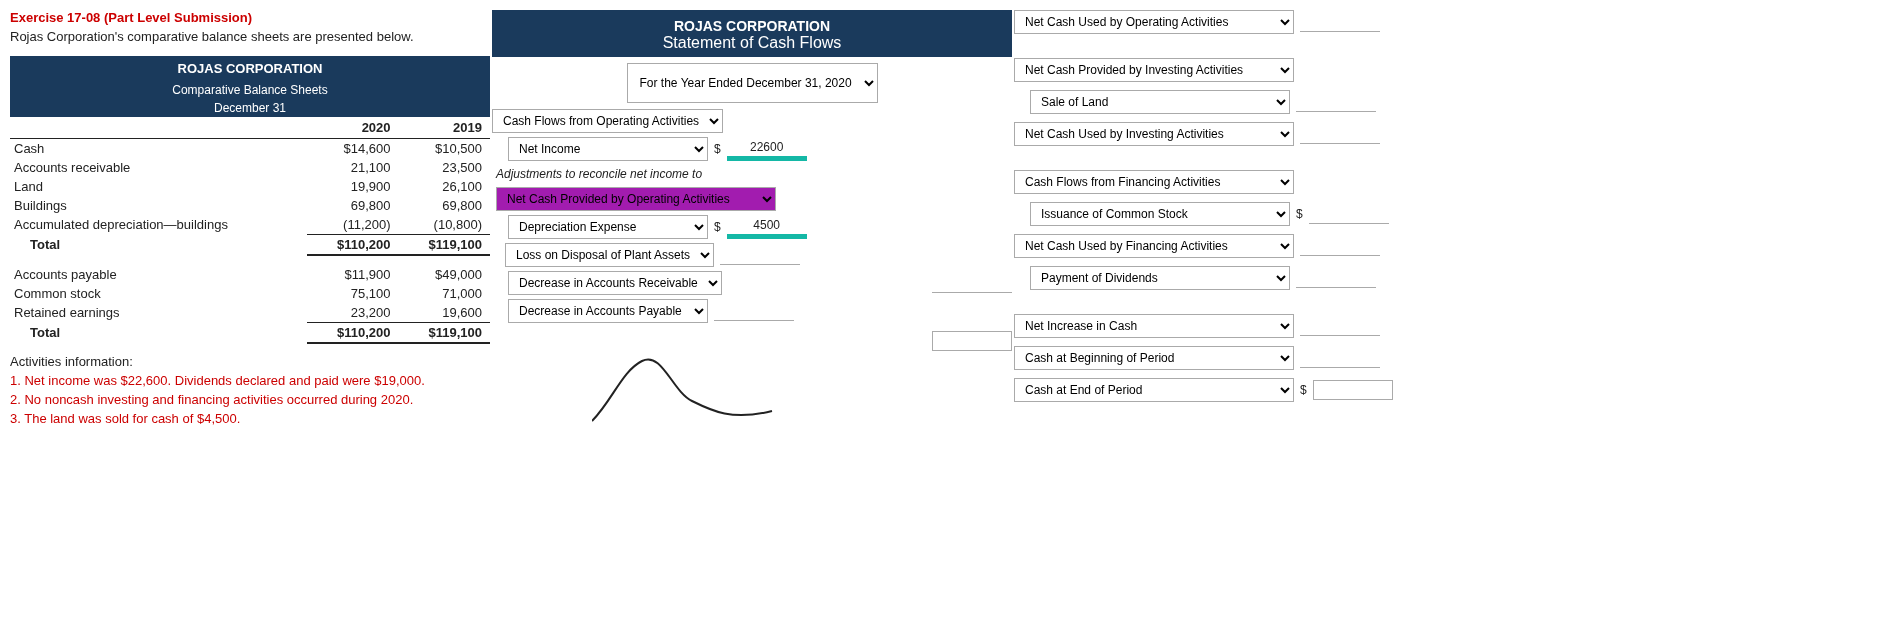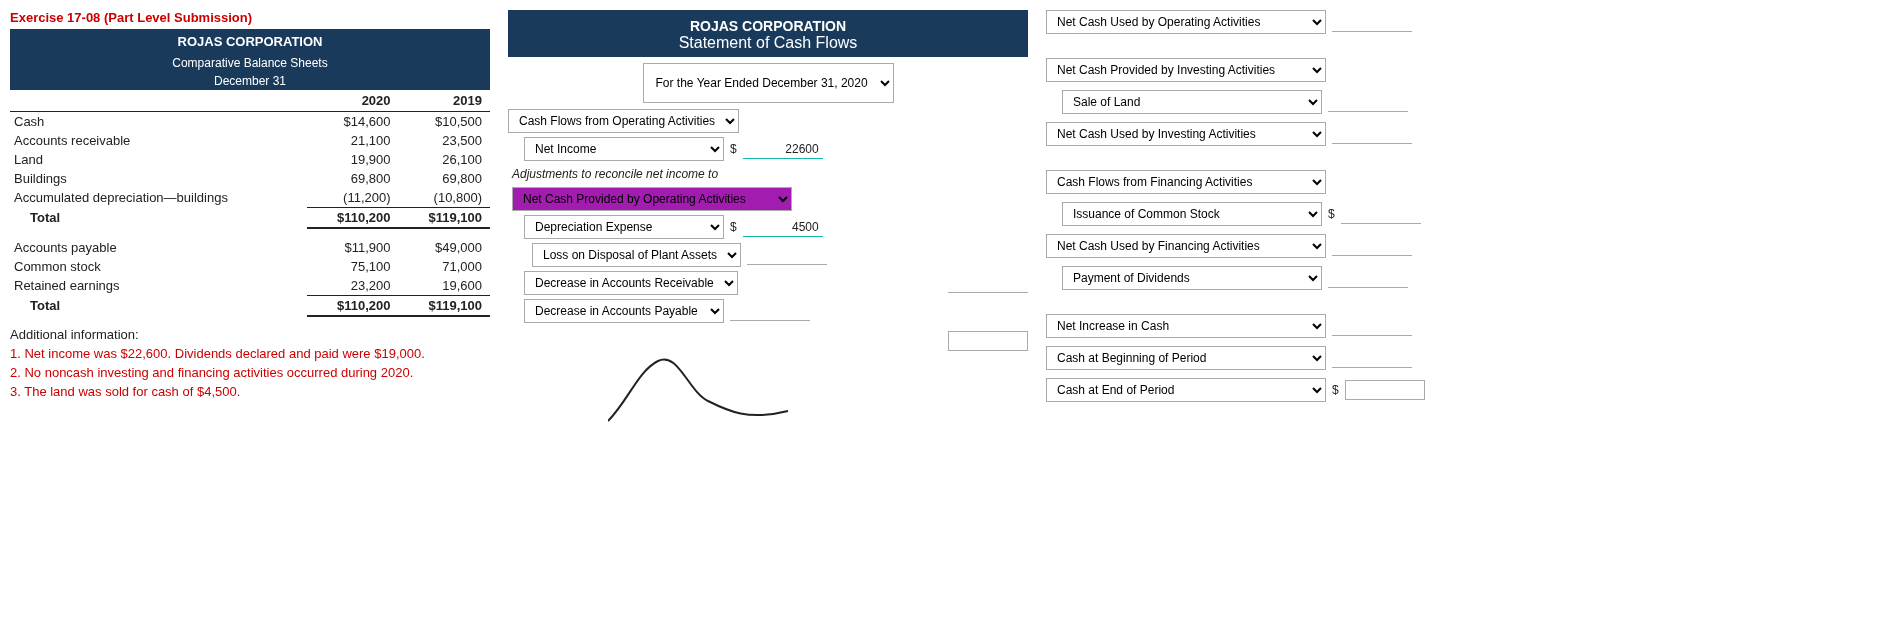--- a/index.html
+++ b/index.html
@@ -1,17 +1,17 @@
 <!DOCTYPE html>
 <html><head>
   <meta charset="utf-8">
   <style>
     * { box-sizing: border-box; margin: 0; padding: 0; }
     body { font-family: Arial, sans-serif; font-size: 13px; background: #fff; color: #222; }
-    .page { display: flex; flex-direction: row; width: 1886px; min-height: 635px; padding: 10px; gap: 18px; border-radius: 28px; }
+    .page { display: flex; flex-direction: row; width: 1886px; min-height: 635px; padding: 10px; gap: 2px; border-radius: 28px; }
     
     
     .left-panel { width: 480px; flex-shrink: 0; }
     .exercise-title { color: #cc0000; font-weight: bold; margin-bottom: 4px; }
     .exercise-desc { margin-bottom: 12px; font-size: 13px; }
     
     .balance-sheet-table { width: 100%; border-collapse: collapse; margin-bottom: 10px; }
     .balance-sheet-table .header-row td { background: #1a3a5c; color: #fff; text-align: center; padding: 5px 8px; font-weight: bold; font-size: 13px; }
     .balance-sheet-table .subheader-row td { background: #1a3a5c; color: #fff; text-align: center; padding: 2px 8px; font-size: 12px; }
     .balance-sheet-table .col-header td { text-align: right; font-weight: bold; border-bottom: 1px solid #222; padding: 3px 8px; }
@@ -36,41 +36,42 @@
     .year-select-row { display: flex; justify-content: center; margin: 6px 0; }
     .year-select { padding: 11px 8px; border: 1px solid #aaa; font-size: 12px; background: #fff; }
     
     .cf-section { margin-top: 4px; }
     .cf-row { display: flex; align-items: center; margin-bottom: 4px; gap: 6px; }
     .cf-label-select { padding: 3px 6px; border: 1px solid #aaa; font-size: 12px; min-width: 200px; background: #fff; }
     .cf-input { width: 80px; border: none; border-bottom: 1px solid #aaa; padding: 2px 4px; font-size: 12px; text-align: right; }
     .cf-dollar { font-size: 12px; color: #222; }
     .adjustments-text { font-size: 12px; font-style: italic; padding: 2px 0; }
     .net-cash-select { padding: 3px 6px; border: 1px solid #aaa; font-size: 12px; min-width: 280px; background: #a21caf; }
-    .value-right { width: 80px; text-align: right; font-size: 12px; border-bottom: 1px solid #14b8a6; padding: 2px 4px; }
+    .value-right { width: 80px; text-align: center; font-size: 12px; border-bottom: 5px solid #14b8a6; padding: 2px 4px; }
     .cf-indent { margin-left: 16px; }
     
     
     .right-panel { flex: 1; }
     .right-row { display: flex; align-items: center; margin-bottom: 8px; gap: 6px; }
     .right-select { padding: 3px 6px; border: 1px solid #aaa; font-size: 12px; min-width: 280px; background: #fff; }
     .right-input { width: 80px; border: none; border-bottom: 1px solid #aaa; padding: 2px 4px; font-size: 12px; text-align: right; background: #fff; }
     .right-dollar { font-size: 12px; }
     .section-gap { height: 16px; }
     .right-indent { margin-left: 16px; }
     
     select { cursor: pointer; }
   </style>
 </head>
 <body>
 
 <div class="page">
 
   <div class="left-panel">
     <div class="exercise-title">Exercise 17-08 (Part Level Submission)</div>
+    <div class="exercise-desc">Rojas Corporation's comparative balance sheets are presented below.</div>
 
     <table class="balance-sheet-table">
       <tbody>
           <tr class="header-row">
         <td colspan="3">ROJAS CORPORATION</td>
       </tr>
       <tr class="subheader-row">
         <td colspan="3">Comparative Balance Sheets</td>
       </tr>
       <tr class="subheader-row">
@@ -131,21 +132,21 @@
       </tr>
       <tr class="total-row">
         <td class="indent">Total</td>
             <td>$110,200</td>
             <td>$119,100</td>
       </tr>
     </tbody>
       </table>
 
     <div class="additional-info">
-      <p class="info-title">Additional information:</p>
+      <p class="info-title">Activities information:</p>
       <p class="info-item">1. Net income was $22,600. Dividends declared and paid were $19,000.</p>
       <p class="info-item">2. No noncash investing and financing activities occurred during 2020.</p>
       <p class="info-item">3. The land was sold for cash of $4,500.</p>
     </div>
   </div>
 
   <div class="middle-panel">
     <div class="corp-header">
       <div class="corp-name">ROJAS CORPORATION</div>
       <div class="corp-subtitle">Statement of Cash Flows</div>
@@ -181,21 +182,21 @@
       </div>
 
       <div class="cf-row cf-indent" style="margin-left:16px;">
         <select class="cf-label-select">
           <option>Depreciation Expense</option>
         </select>
         <span class="cf-dollar">$</span>
         <span class="value-right">4500</span>
       </div>
 
-      <div class="cf-row cf-indent" style="margin-left:24px;">
+      <div class="cf-row cf-indent" style="margin-left:13px;">
         <select class="cf-label-select">
           <option>Loss on Disposal of Plant Assets</option>
         </select>
         <input type="text" class="cf-input" value="" style="">
       </div>
 
       <div class="cf-row cf-indent" style="margin-left:16px;justify-content:space-between;">
         <select class="cf-label-select">
           <option>Decrease in Accounts Receivable</option>
         </select>

